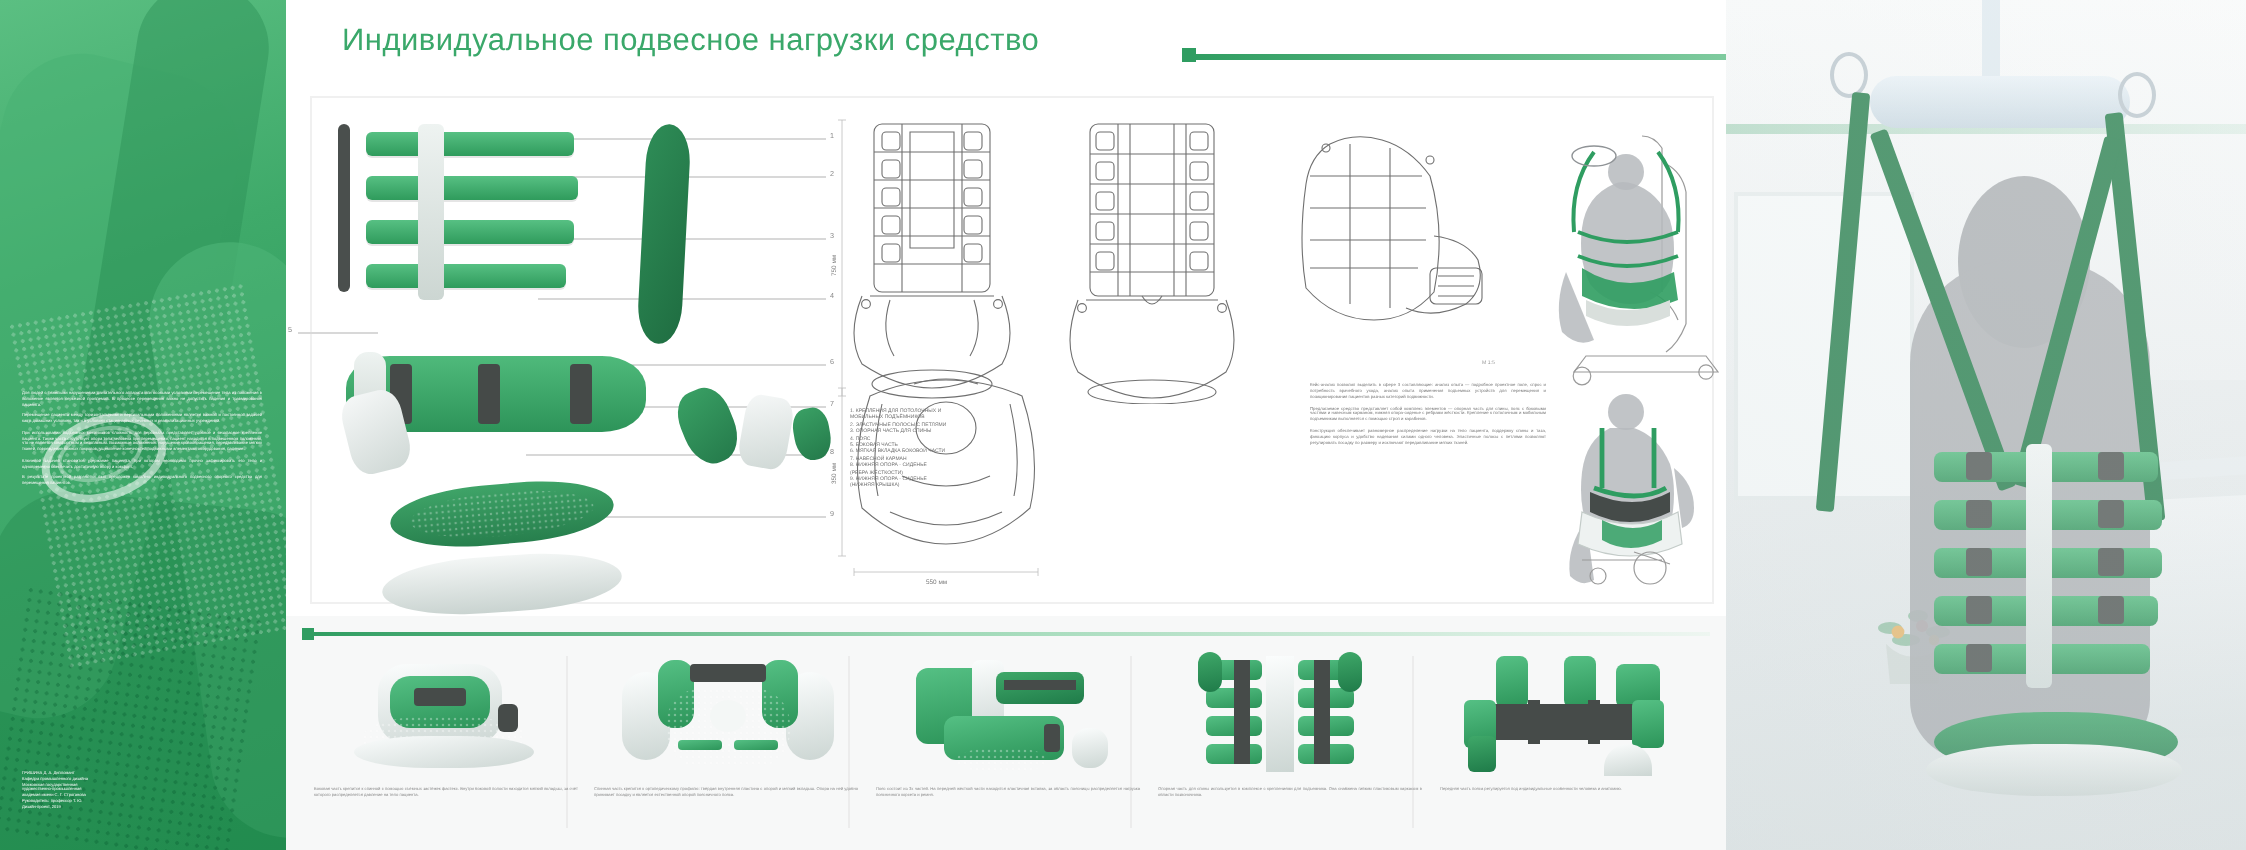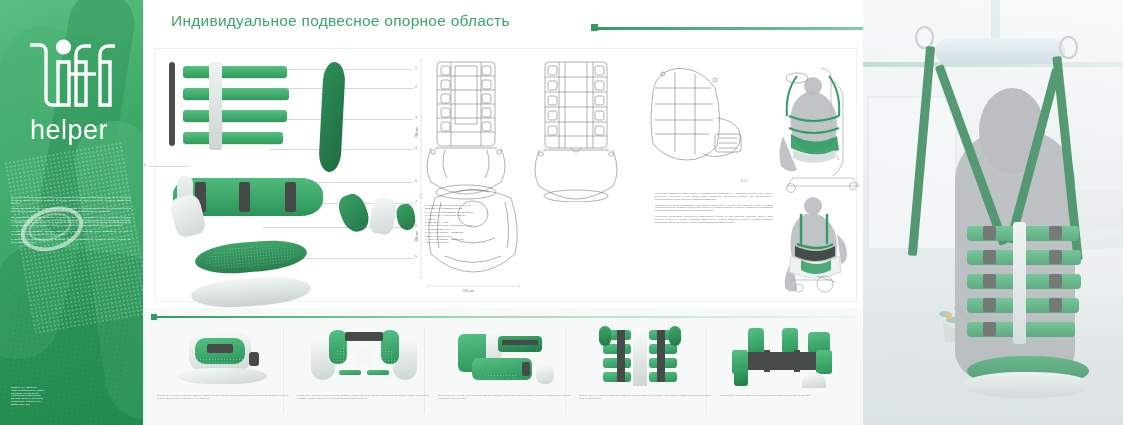--- a/index.html
+++ b/index.html
@@ -160,35 +160,20 @@
       <i class="lp-b1"></i>
         <i class="lp-b2"></i>
         <i class="lp-b3"></i>
         <i class="lp-b4"></i>
     </div>
     <div class="lp-mesh"></div>
     <div class="lp-mesh2"></div>
     <div class="lp-ring"></div>
     <div class="lp-ring2"></div>
 
-    <div class="logo">
-      <svg width="120" height="130" viewBox="0 0 120 130">
-        <g fill="none" stroke="#ffffff" stroke-width="3.4">
-          <path d="M16 27 h10 a6 6 0 0 1 6 6 v48 a6 6 0 0 0 6 6 h6"></path>
-          <path d="M44 44 h11 v43 h-11 z"></path>
-          <path d="M62 44 h10 v43 h-10 z"></path>
-          <path d="M62 44 v-8 a8 8 0 0 1 8 -8 h7"></path>
-          <path d="M56 56 h26"></path>
-          <path d="M86 44 h10 v43 h-10 z"></path>
-          <path d="M86 44 v-8 a8 8 0 0 1 8 -8 h7"></path>
-        </g>
-        <circle cx="49.5" cy="29" r="7.6" fill="#ffffff"></circle>
-        <text x="16" y="121" font-family="Liberation Sans, sans-serif" font-size="27" fill="#ffffff" letter-spacing="0.5">helper</text>
-      </svg>
-    </div>
 
     <div class="left-copy">
       <p>Для людей с тяжелыми нарушениями двигательного аппарата или особыми условиями перемещение тела из положения в положение является серьезной проблемой. В процессе перемещения важно не допустить падения и травмирования пациента.</p>
       <p>Перемещение пациента между горизонтальными и вертикальными положениями является важной и постоянной задачей как в домашних условиях, так и в условиях стационарных лечебных и реабилитационных учреждений.</p>
       <p>При использовании подъемных механизмов сложность для персонала представляет удобное и безопасное крепление пациента. Также часто отсутствует опора тела человека при перемещении, пациент находится в подвешенном положении, что не является комфортным и безопасным. Возможные осложнения: нарушение кровообращения, передавливание мягких тканей, повреждение кожных покровов, ущемление конечностей подвижными элементами оборудования, падение.</p>
       <p>Ключевой задачей становится удержание пациента, при котором необходимо прочно зафиксировать его тело и одновременно обеспечить достаточную опору и комфорт.</p>
       <p>В результате проектной разработки был предложен комплекс индивидуального подвесного опорного средства для перемещения пациентов.</p>
     </div>
 
     <div class="left-credits">
@@ -196,21 +181,21 @@
       <p>Кафедра промышленного дизайна</p>
       <p>Московская государственная</p>
       <p>художественно-промышленная</p>
       <p>академия имени С. Г. Строганова</p>
       <p>Руководитель: профессор Т. Ю.</p>
       <p>Дизайн-проект, 2019</p>
     </div>
   </div>
 
   <div class="header">
-    <div class="title">Индивидуальное подвесное опорное область</div>
+    <div class="title">Индивидуальное подвесное нагрузки средство</div>
     <div class="title-sq"></div>
     <div class="title-rule"></div>
   </div>
 
   <div class="main">
     <div class="main-frame"></div>
 
     <div class="leads">
 
       <div class="lead" style="left:118px;top:23px;width:152px;"></div>

